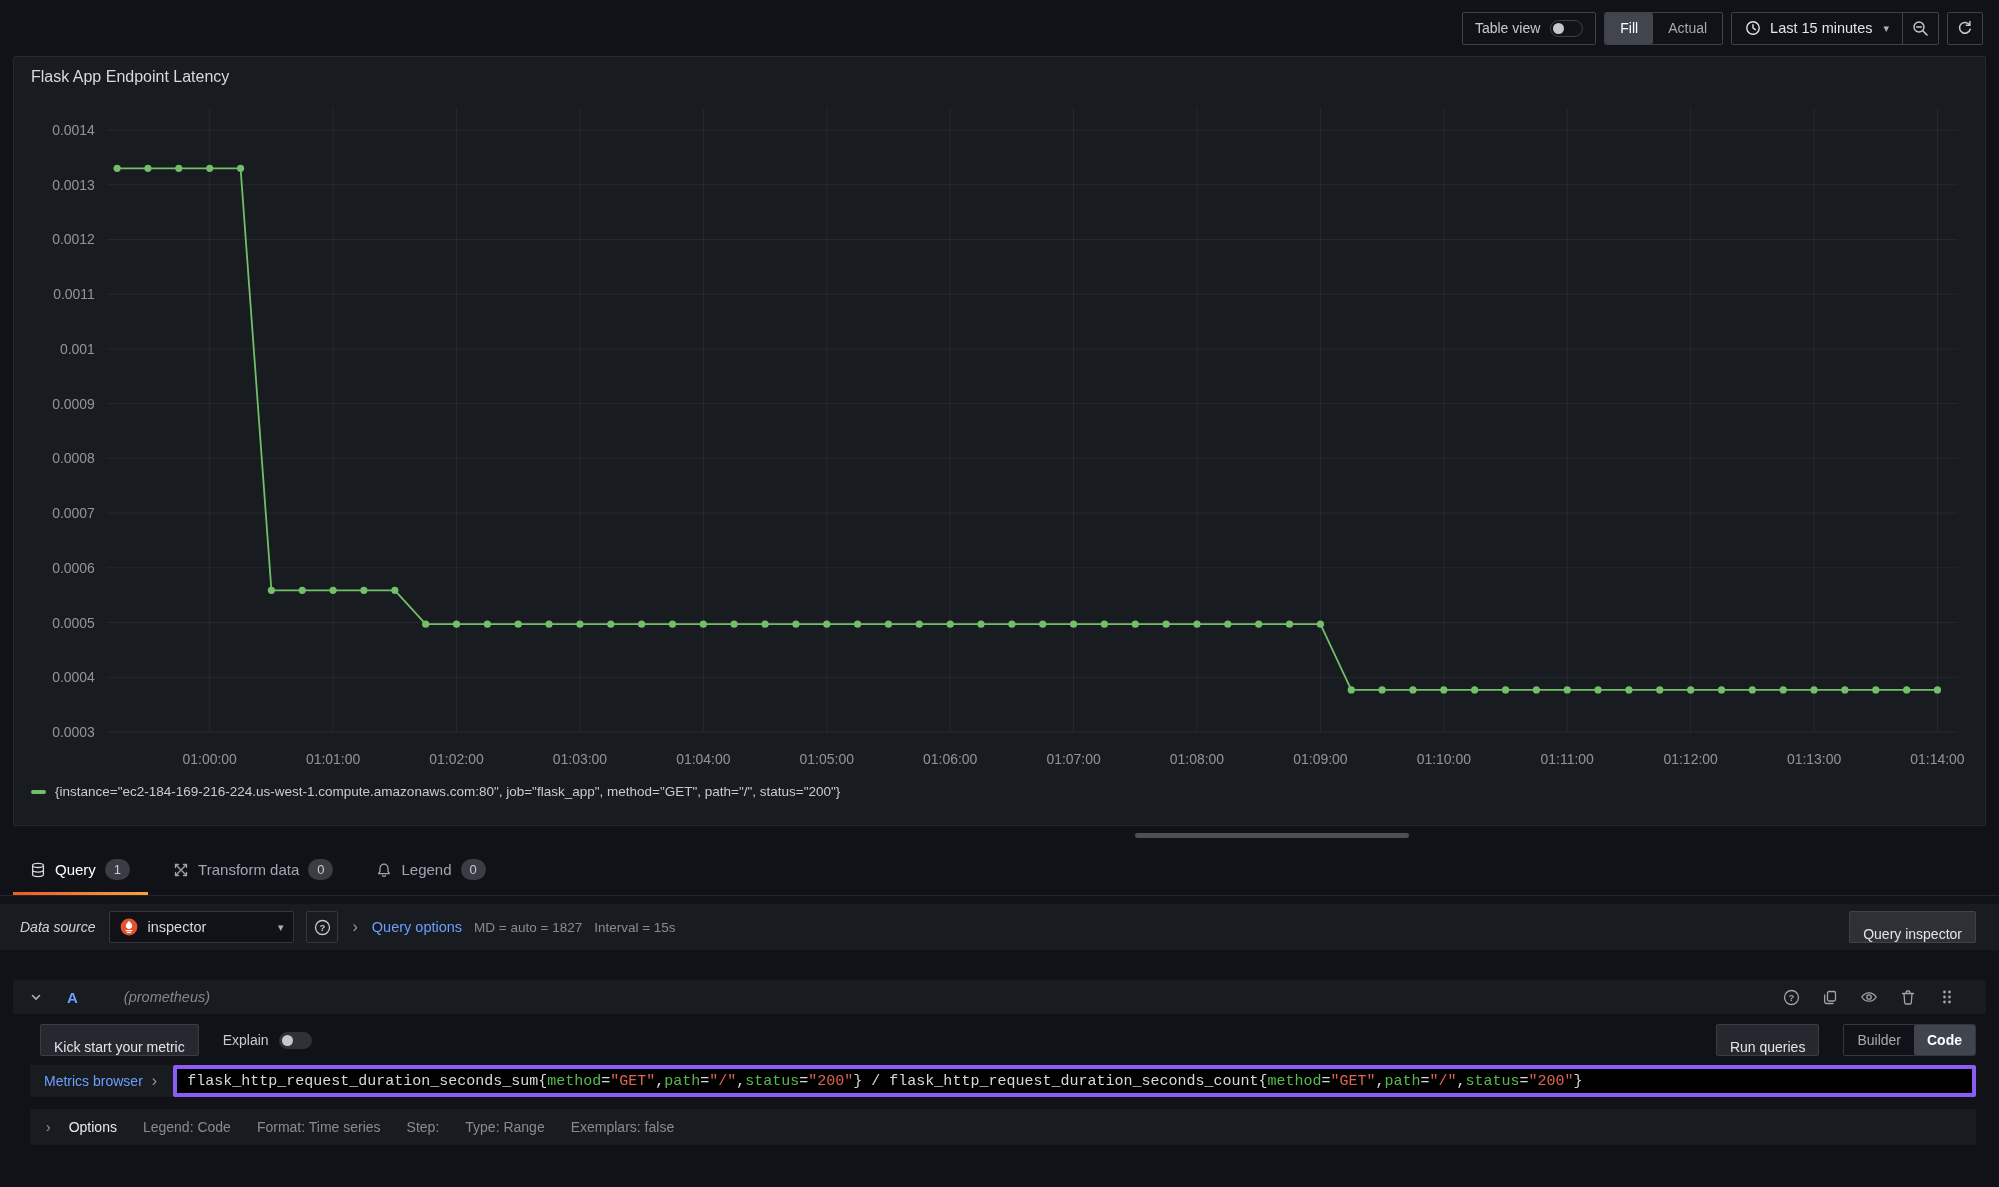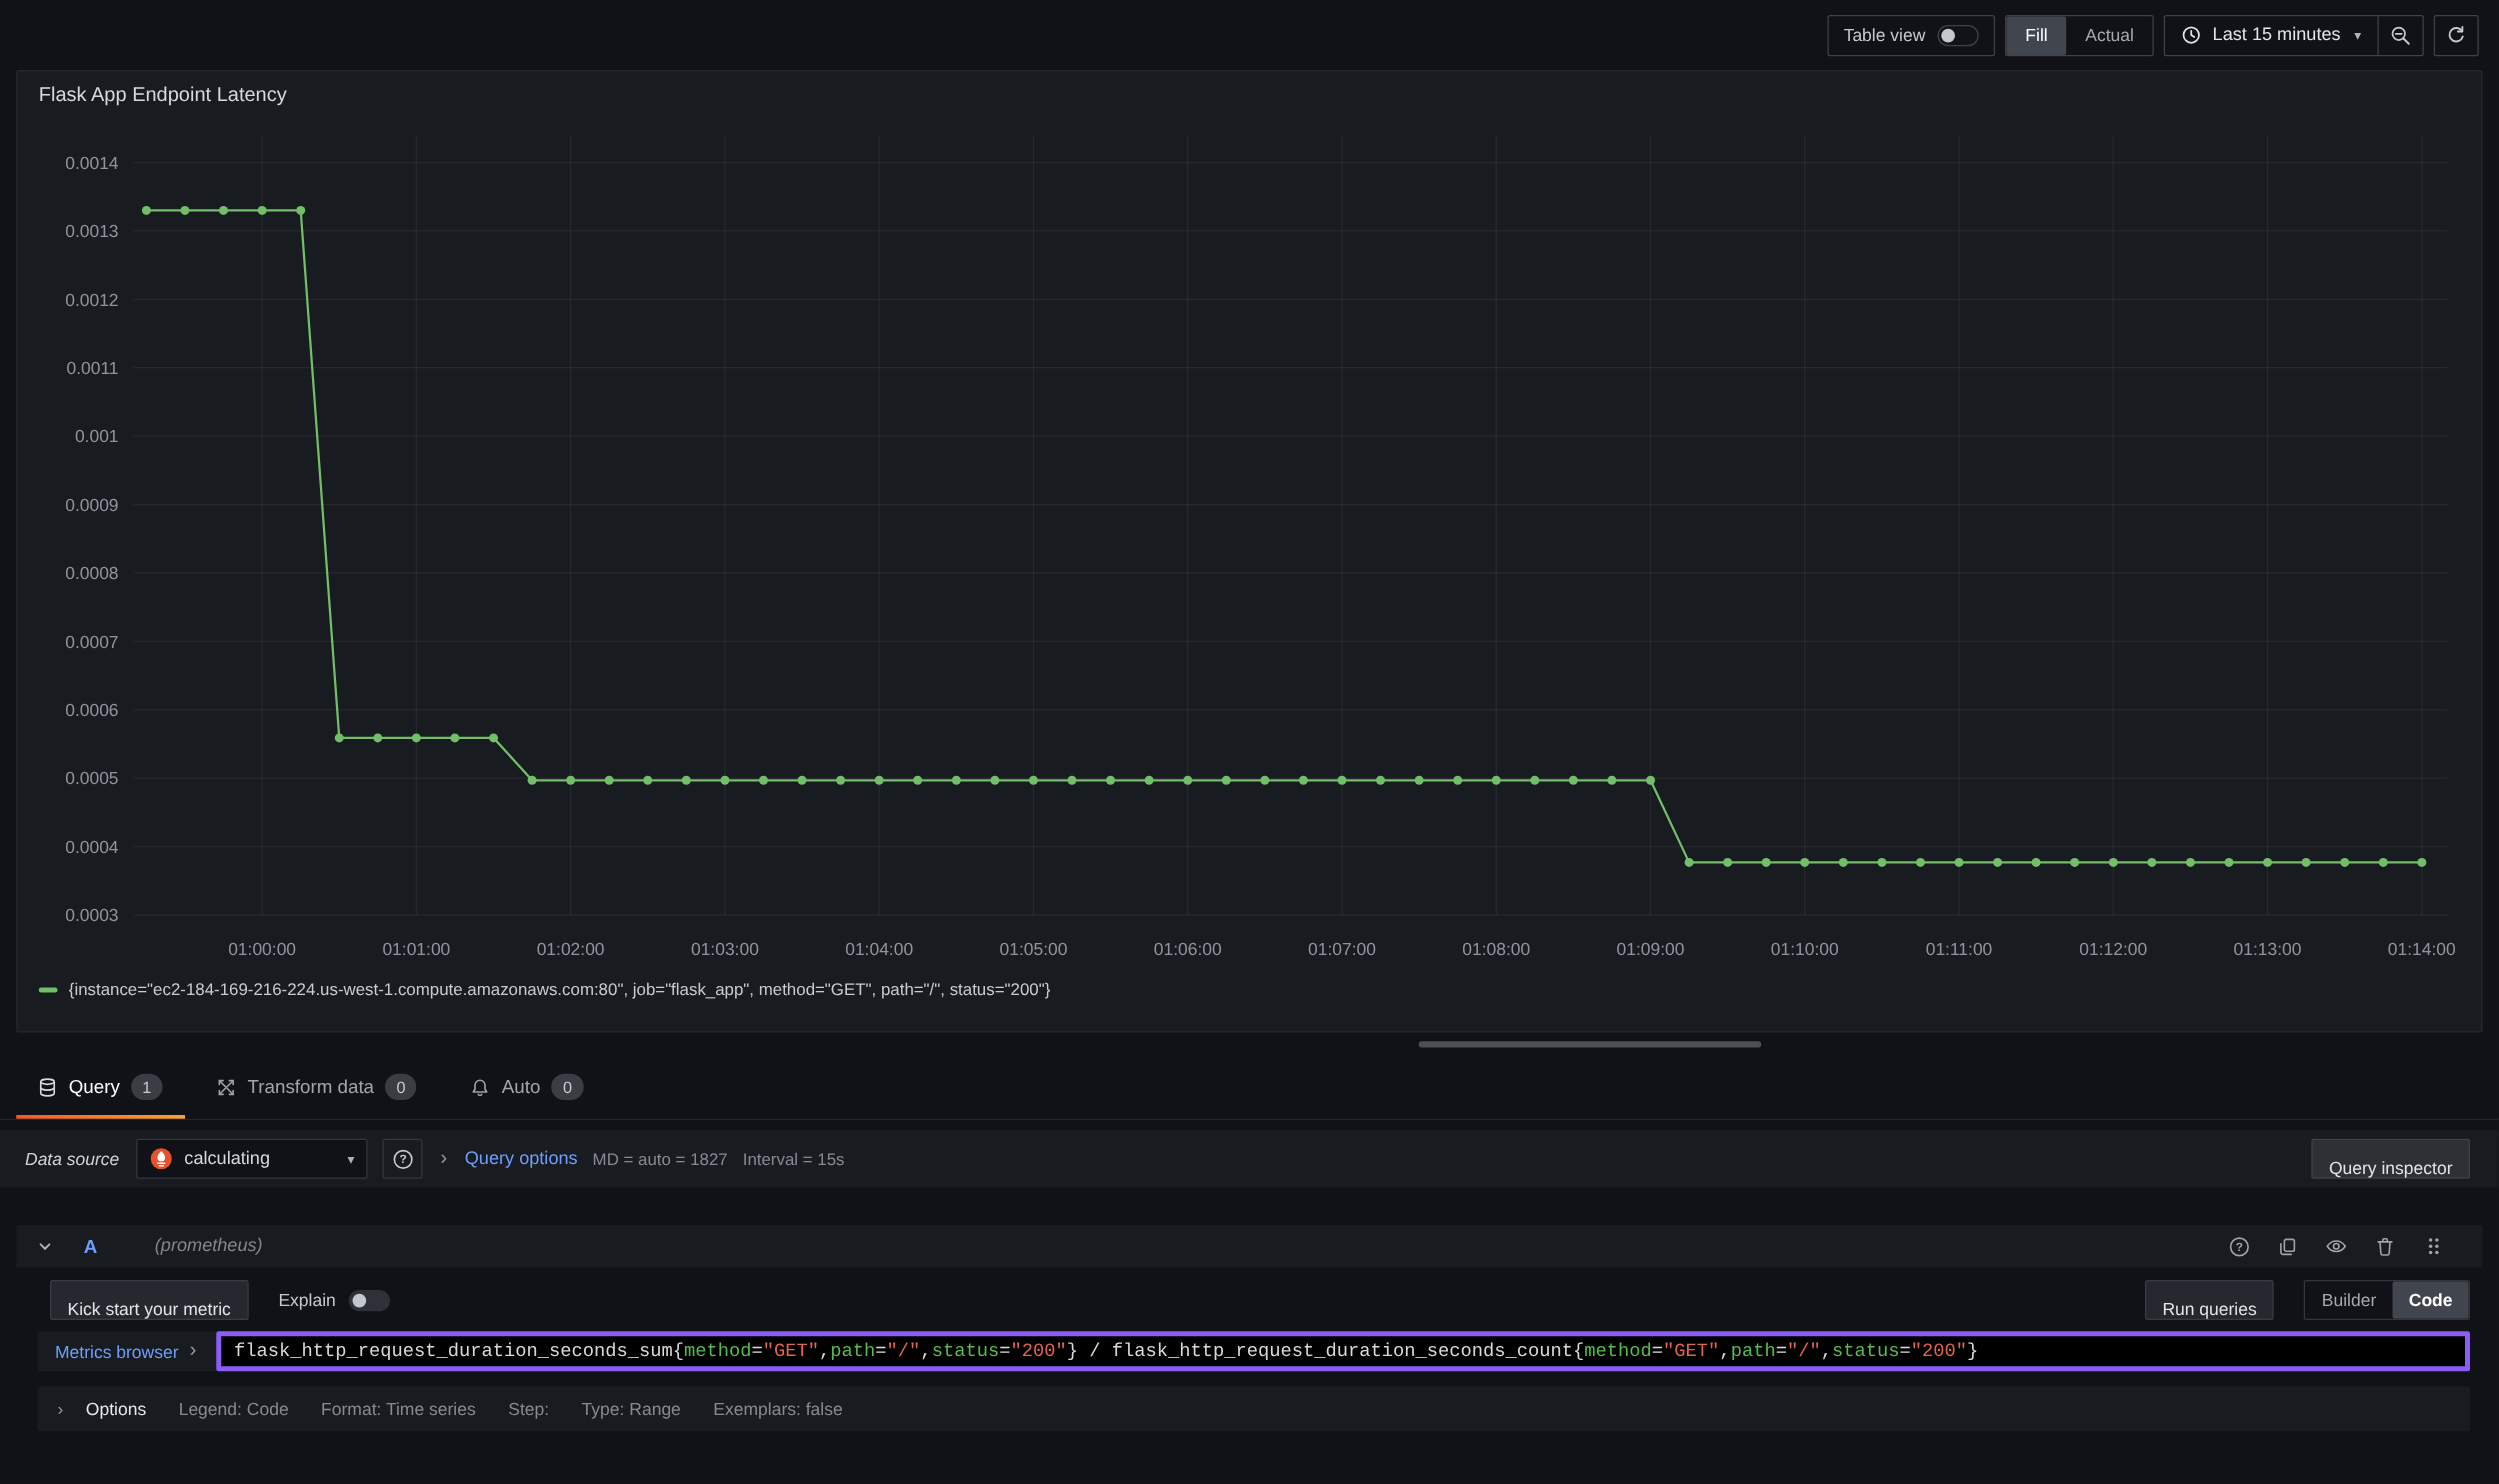--- a/index.html
+++ b/index.html
@@ -297,37 +297,37 @@
     <span>Transform data</span>
     <span class="badge">0</span>
   </div>
   <div class="tab">
     <span class="t-ic">
       <svg class="ic" width="16" height="16" viewBox="0 0 16 16" fill="none" stroke="#9fa3ab" stroke-width="1.3" stroke-linejoin="round">
           <path d="M8 2.2a4 4 0 0 0-4 4v3.2L2.6 11.6h10.8L12 9.4V6.2a4 4 0 0 0-4-4z"></path>
           <path d="M6.6 13.4a1.5 1.5 0 0 0 2.8 0" stroke-linecap="round"></path>
         </svg>
     </span>
-    <span>Auto</span>
+    <span>Legend</span>
     <span class="badge">0</span>
   </div>
 </div>
 
 <div class="ds-row">
   <span class="ds-label">Data source</span>
   <button class="ds-select">
     <span>
       <svg class="ic" width="18" height="18" viewBox="0 0 18 18">
           <circle cx="9" cy="9" r="8.4" fill="#e6522c"></circle>
           <path d="M9 2.8c1.7 2 3.1 3.2 3.1 5.3 0 1.6-1.3 3-3.1 3s-3.1-1.4-3.1-3C5.9 6 7.3 4.8 9 2.8z" fill="#fff"></path>
           <rect x="5.6" y="11.9" width="6.8" height="1.3" rx="0.6" fill="#fff"></rect>
           <rect x="6.8" y="13.9" width="4.4" height="1.2" rx="0.6" fill="#fff"></rect>
         </svg>
     </span>
-    <span>calculating</span>
+    <span>inspector</span>
     <span class="caret">▾</span>
   </button>
   <button class="help-btn">
     <span>
       <svg class="ic" width="17" height="17" viewBox="0 0 17 17">
           <circle cx="8.5" cy="8.5" r="7" fill="none" stroke="#c7c9d1" stroke-width="1.3"></circle>
           <text x="8.5" y="11.6" text-anchor="middle" font-size="9.5" fill="#c7c9d1" font-family="Liberation Sans,sans-serif" font-weight="700">?</text>
         </svg>
     </span>
   </button>

